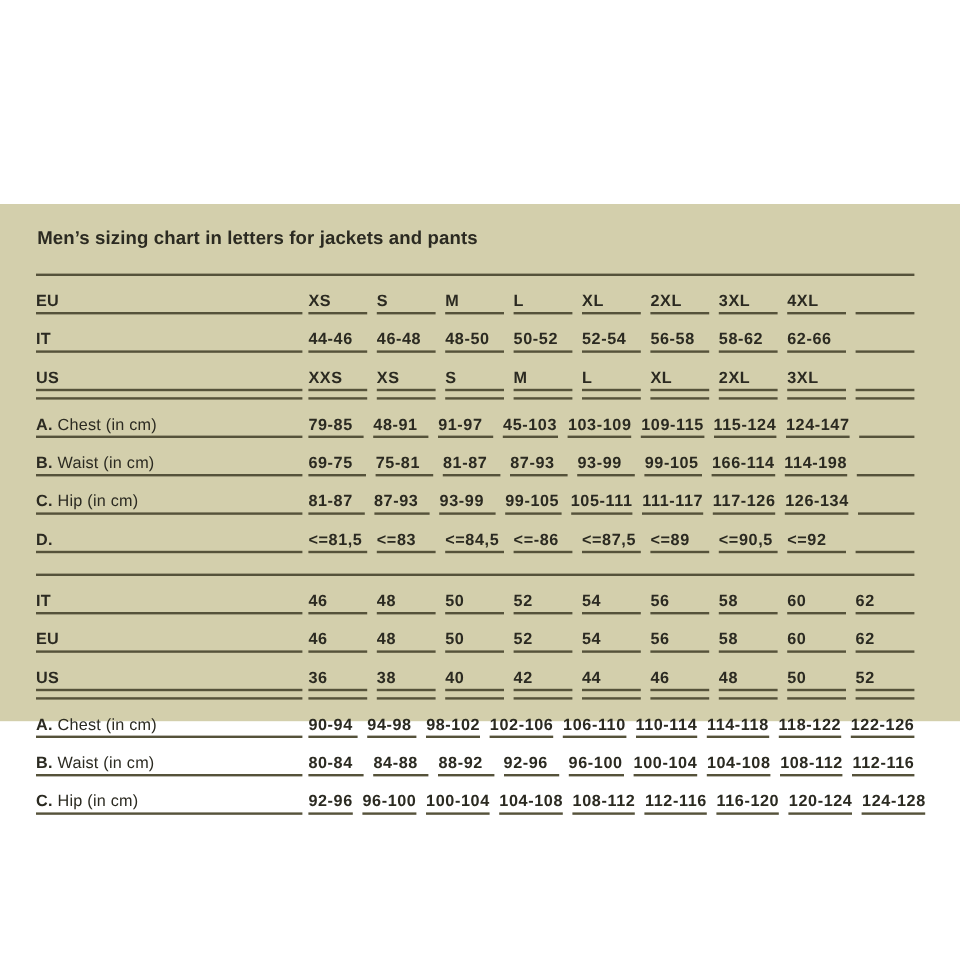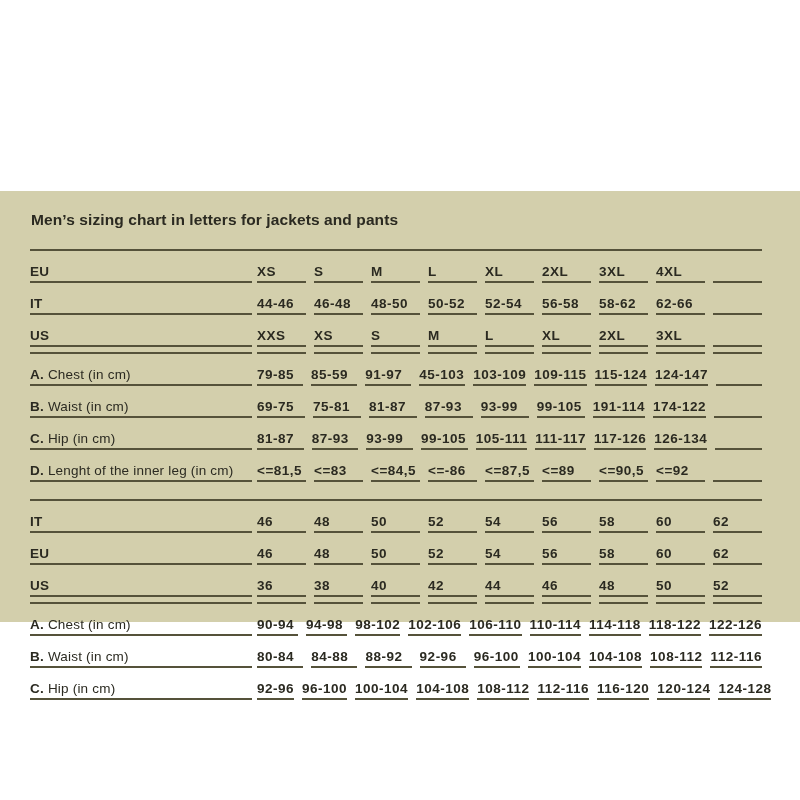--- a/index.html
+++ b/index.html
@@ -10,21 +10,21 @@
   }
   .canvas {
     position: relative;
     width: 800px;
     height: 800px;
     background: #ffffff;
     overflow: hidden;
   }
   .panel {
     position: absolute;
-    top: 191px;
+    top: 170px;
     left: 0;
     width: 800px;
     height: 431px;
     background: #d3cfac;
     box-sizing: border-box;
     padding: 20px 0 0 30px;
     color: #2b2a21;
   }
   .chart-title {
     font-size: 15.5px;
@@ -155,63 +155,62 @@
           <div class="seg value-seg"></div>
           <div class="seg value-seg"></div>
           <div class="seg value-seg"></div>
         </div>
         <div class="t-row">
           <div class="cell label-cell">
             <span class="label-prefix">A.</span>
             <span class="label-text">Chest (in cm)</span>
           </div>
           <div class="cell value-cell">79-85</div>
-          <div class="cell value-cell">85-59</div>
+          <div class="cell value-cell">48-91</div>
           <div class="cell value-cell">91-97</div>
           <div class="cell value-cell">45-103</div>
           <div class="cell value-cell">103-109</div>
           <div class="cell value-cell">109-115</div>
           <div class="cell value-cell">115-124</div>
           <div class="cell value-cell">124-147</div>
           <div class="cell value-cell"></div>
         </div>
         <div class="t-row">
           <div class="cell label-cell">
             <span class="label-prefix">B.</span>
             <span class="label-text">Waist (in cm)</span>
           </div>
           <div class="cell value-cell">69-75</div>
           <div class="cell value-cell">75-81</div>
           <div class="cell value-cell">81-87</div>
           <div class="cell value-cell">87-93</div>
           <div class="cell value-cell">93-99</div>
           <div class="cell value-cell">99-105</div>
-          <div class="cell value-cell">191-114</div>
-          <div class="cell value-cell">174-122</div>
+          <div class="cell value-cell">166-114</div>
+          <div class="cell value-cell">114-198</div>
           <div class="cell value-cell"></div>
         </div>
         <div class="t-row">
           <div class="cell label-cell">
             <span class="label-prefix">C.</span>
             <span class="label-text">Hip (in cm)</span>
           </div>
           <div class="cell value-cell">81-87</div>
           <div class="cell value-cell">87-93</div>
           <div class="cell value-cell">93-99</div>
           <div class="cell value-cell">99-105</div>
           <div class="cell value-cell">105-111</div>
           <div class="cell value-cell">111-117</div>
           <div class="cell value-cell">117-126</div>
           <div class="cell value-cell">126-134</div>
           <div class="cell value-cell"></div>
         </div>
         <div class="t-row">
           <div class="cell label-cell">
             <span class="label-prefix">D.</span>
-            <span class="label-text">Lenght of the inner leg (in cm)</span>
           </div>
           <div class="cell value-cell">&lt;=81,5</div>
           <div class="cell value-cell">&lt;=83</div>
           <div class="cell value-cell">&lt;=84,5</div>
           <div class="cell value-cell">&lt;=-86</div>
           <div class="cell value-cell">&lt;=87,5</div>
           <div class="cell value-cell">&lt;=89</div>
           <div class="cell value-cell">&lt;=90,5</div>
           <div class="cell value-cell">&lt;=92</div>
           <div class="cell value-cell"></div>

